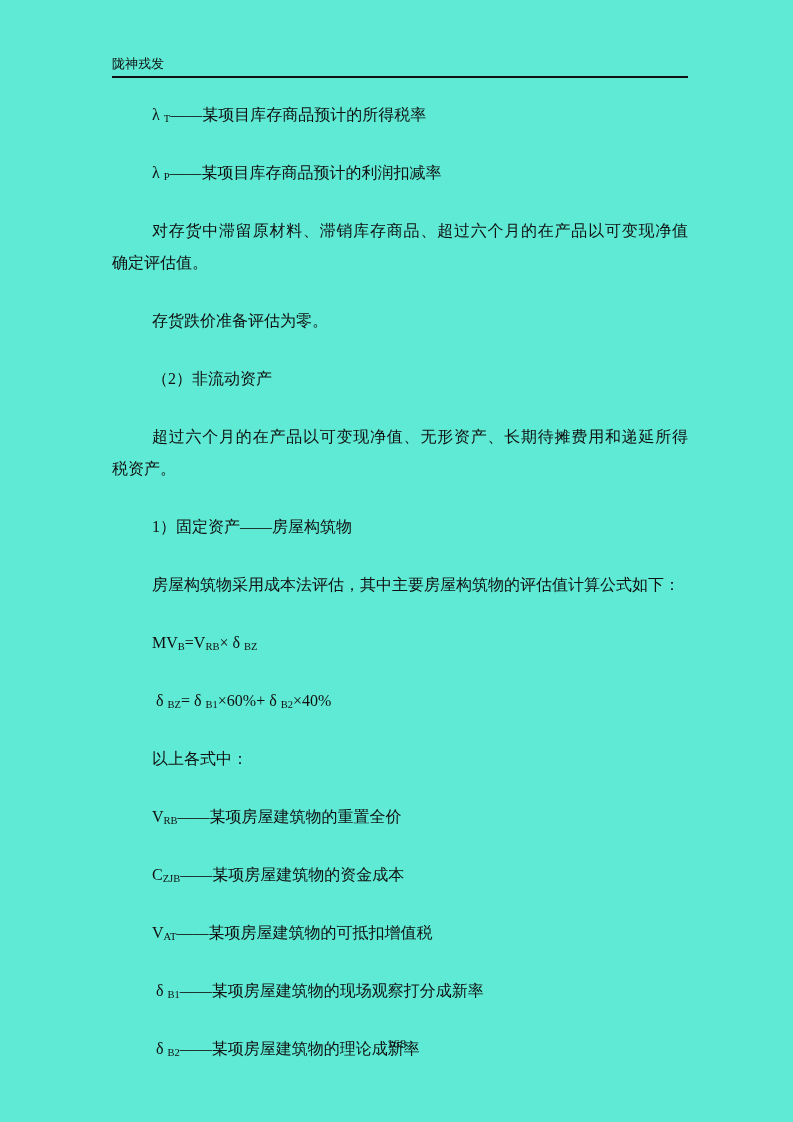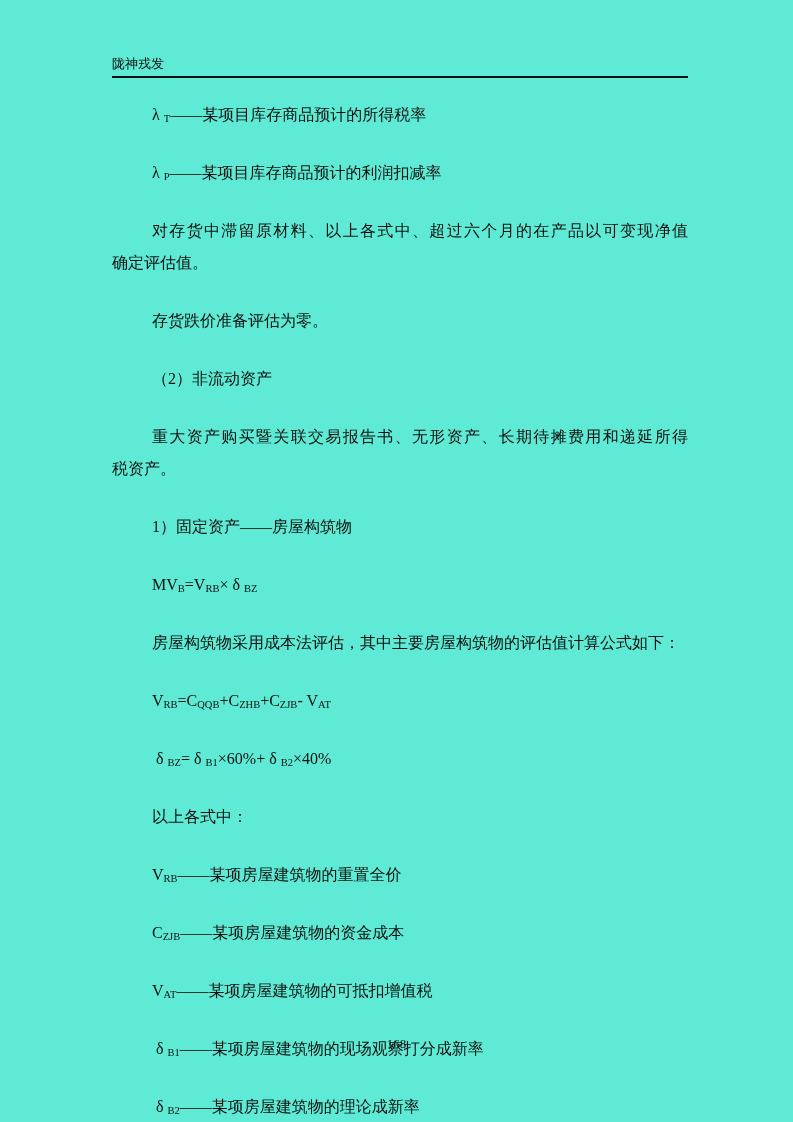--- a/index.html
+++ b/index.html
@@ -67,30 +67,29 @@
 
 <div class="page">
 
   <div class="header">
     <span class="left">陇神戎发</span>
   </div>
 
   <div class="doc-body">
       <div class="line para indent">λ <sub>T</sub>——某项目库存商品预计的所得税率</div>
       <div class="line para indent">λ <sub>P</sub>——某项目库存商品预计的利润扣减率</div>
-      <div class="line para indent fill">对存货中滞留原材料、以上各式中、超过六个月的在产品以可变现净值</div>
+      <div class="line para indent fill">对存货中滞留原材料、滞销库存商品、超过六个月的在产品以可变现净值</div>
       <div class="line">确定评估值。</div>
       <div class="line para indent">存货跌价准备评估为零。</div>
       <div class="line para indent">（2）非流动资产</div>
-      <div class="line para indent fill">重大资产购买暨关联交易报告书、无形资产、长期待摊费用和递延所得</div>
+      <div class="line para indent fill">超过六个月的在产品以可变现净值、无形资产、长期待摊费用和递延所得</div>
       <div class="line">税资产。</div>
       <div class="line para indent">1）固定资产——房屋构筑物</div>
+      <div class="line para indent">房屋构筑物采用成本法评估，其中主要房屋构筑物的评估值计算公式如下：</div>
       <div class="line para indent">MV<sub>B</sub>=V<sub>RB</sub>× δ <sub>BZ</sub></div>
-      <div class="line para indent">房屋构筑物采用成本法评估，其中主要房屋构筑物的评估值计算公式如下：</div>
-      <div class="line para indent">V<sub>RB</sub>=C<sub>QQB</sub>+C<sub>ZHB</sub>+C<sub>ZJB</sub>- V<sub>AT</sub></div>
       <div class="line para indent"> δ <sub>BZ</sub>= δ <sub>B1</sub>×60%+ δ <sub>B2</sub>×40%</div>
       <div class="line para indent">以上各式中：</div>
       <div class="line para indent">V<sub>RB</sub>——某项房屋建筑物的重置全价</div>
       <div class="line para indent">C<sub>ZJB</sub>——某项房屋建筑物的资金成本</div>
       <div class="line para indent">V<sub>AT</sub>——某项房屋建筑物的可抵扣增值税</div>
       <div class="line para indent"> δ <sub>B1</sub>——某项房屋建筑物的现场观察打分成新率</div>
       <div class="line para indent"> δ <sub>B2</sub>——某项房屋建筑物的理论成新率</div>
     </div>
 
   <div class="footer">

